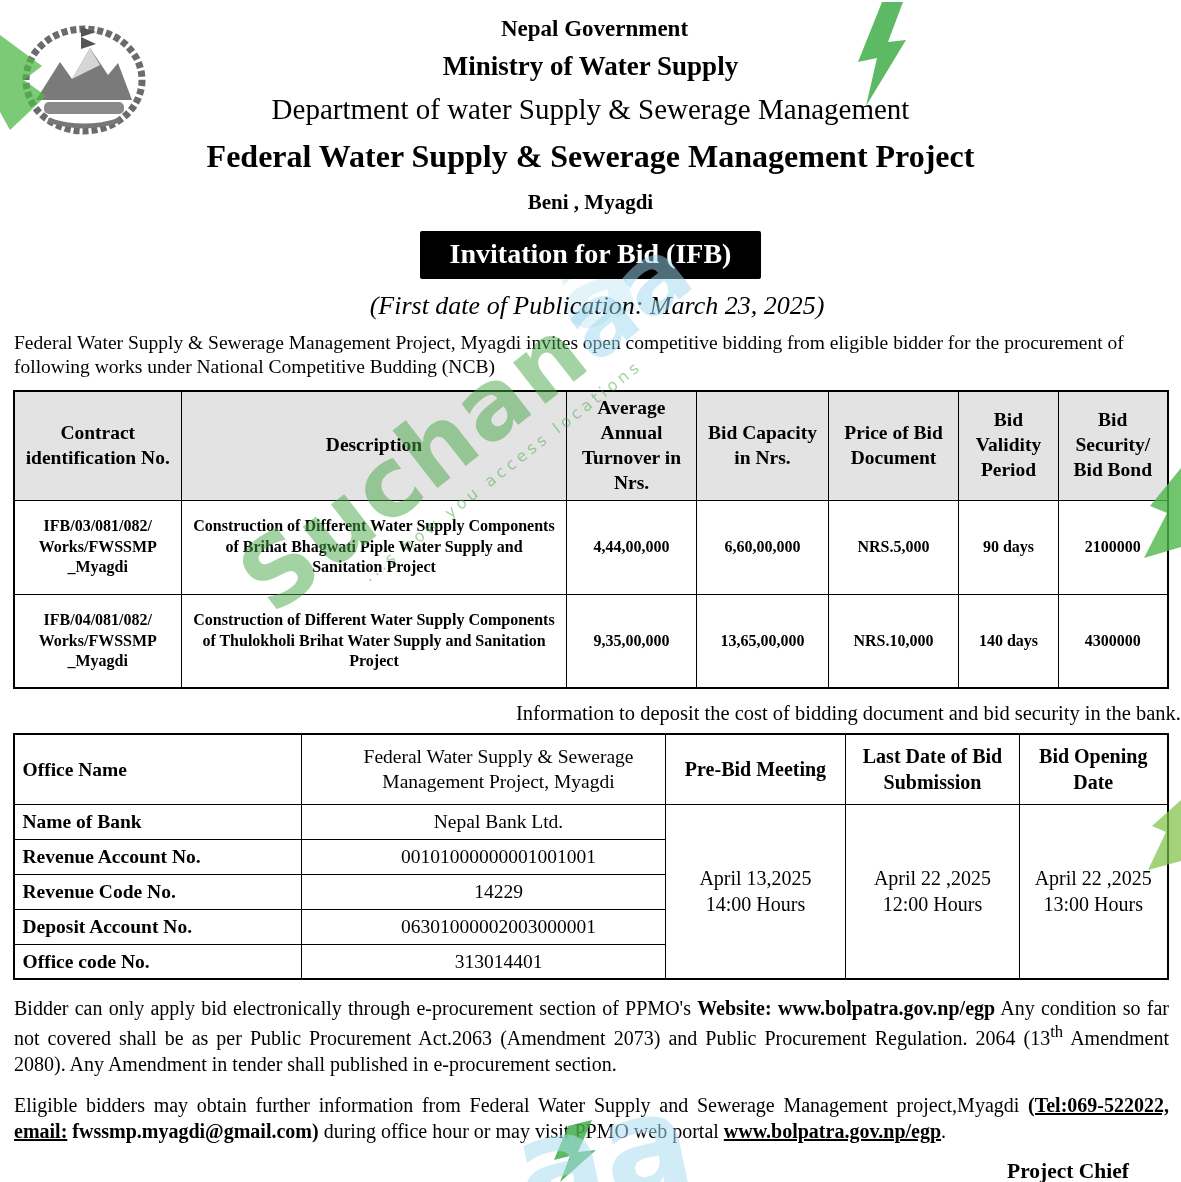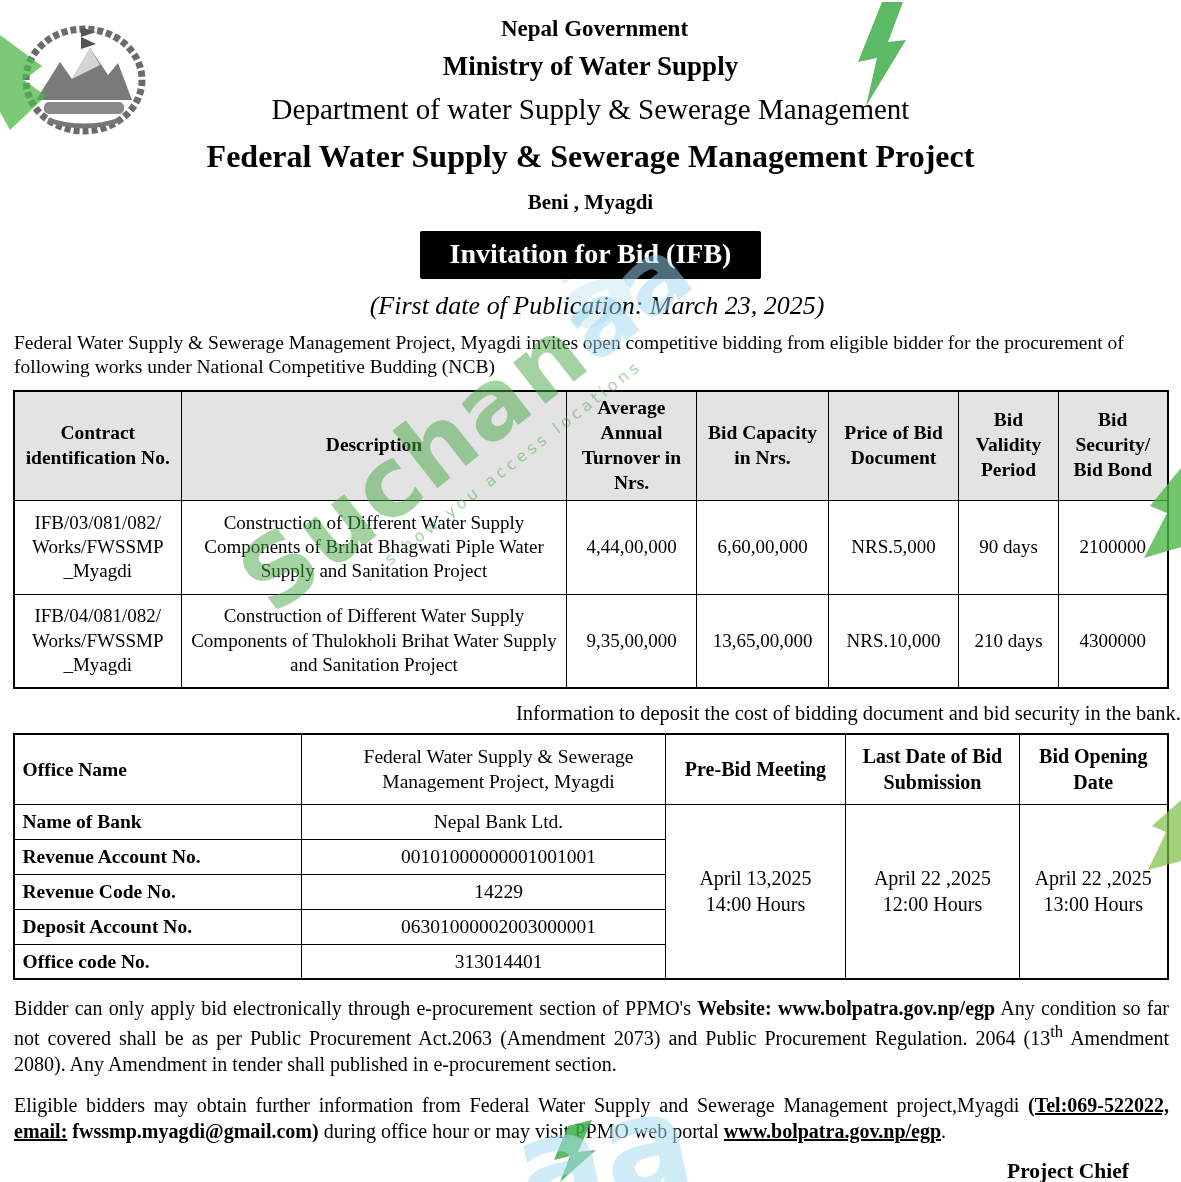--- a/index.html
+++ b/index.html
@@ -49,21 +49,21 @@
   }
   .h-pub { font-size:26px; font-weight:normal; font-style:italic; margin-top:12px;margin-left:13px; }
 
   .intro { margin:10px 12px 10px 14px; font-size:19.5px; line-height:1.25; }
 
   
   table { border-collapse:collapse; table-layout:fixed; background:transparent; }
   .bid-table { margin:6px auto 0; width:1154px; border:2px solid #000; }
   .bid-table th, .bid-table td {
     border:1.5px solid #000; text-align:center; vertical-align:middle;
-    padding:4px 8px; font-size:19px; line-height:1.28; overflow:hidden;
+    padding:4px 8px; font-size:16px; line-height:1.28; overflow:hidden;font-weight:bold;
   }
   .bid-table th { background:#e3e3e3; font-weight:bold; height:100px; font-size:19.5px; }
   .bid-table td { height:94px; }
 
   .section-heading { font-weight:normal; font-size:20.5px; margin:13px 0 8px 38px;text-align:right; }
 
   
   .bank-table { margin:0 auto; width:1154px; border:2px solid #000; font-size:19.5px; }
   .bank-table th, .bank-table td { border:1.5px solid #000; padding:3px 8px; vertical-align:middle; line-height:1.3; overflow:hidden; }
   .b-label { font-weight:bold; text-align:left; }
@@ -152,21 +152,21 @@
         <td>NRS.5,000</td>
         <td>90 days</td>
         <td>2100000</td>
       </tr>
       <tr>
         <td>IFB/04/081/082/ Works/FWSSMP _Myagdi</td>
         <td>Construction of Different Water Supply Components of Thulokholi Brihat Water Supply and Sanitation Project</td>
         <td>9,35,00,000</td>
         <td>13,65,00,000</td>
         <td>NRS.10,000</td>
-        <td>210 days</td>
+        <td>140 days</td>
         <td>4300000</td>
       </tr>
     </tbody>
       </table>
 
     <div class="section-heading">Information to deposit the cost of bidding document and bid security in the bank.</div>
 
     <table class="bank-table">
       <colgroup>
         <col style="width:288px">

